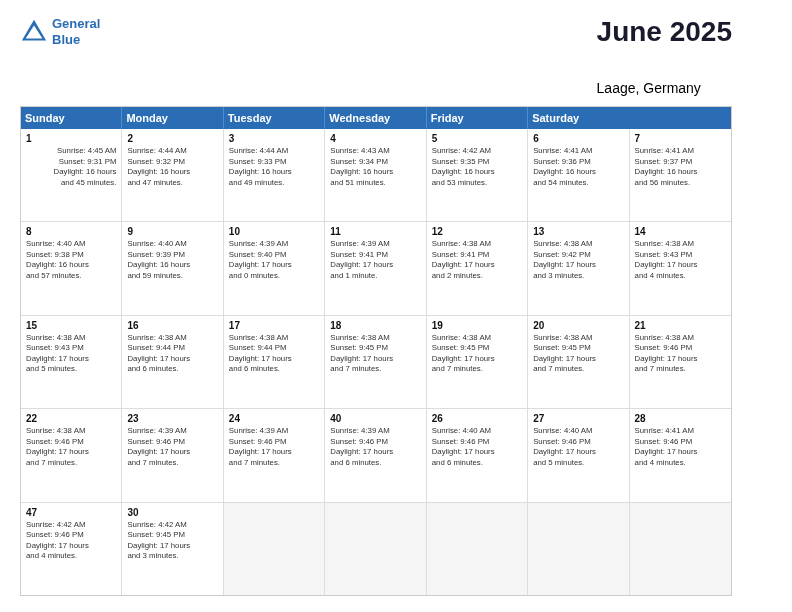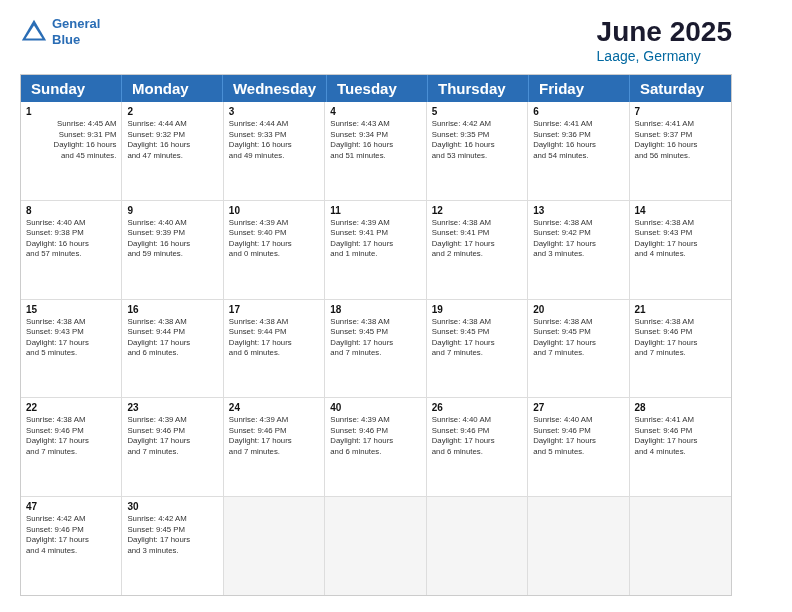--- a/index.html
+++ b/index.html
@@ -45,38 +45,39 @@
     .title-block {
       text-align: left;
     }
     .title-month {
       font-size: 28px;
       font-weight: bold;
       color: #1a1a2e;
     }
     .title-location {
       font-size: 14px;
-      color: #0369a1;
+      color: #000000;
+      margin-top: 32px;
     }
     .calendar {
       flex: 1;
       display: flex;
       flex-direction: column;
       border: 1px solid #ccc;
     }
     .cal-header {
       display: grid;
       grid-template-columns: repeat(7, 1fr);
       background: #2a6db5;
     }
     .cal-header-cell {
       color: #fff;
-      font-size: 15px;
+      font-size: 11px;
       font-weight: bold;
-      padding: 5px 10px;
+      padding: 5px 4px;
       text-align: left;
       border-right: 1px solid #4a8fd5;
     }
     .cal-header-cell:last-child { border-right: none; }
     .cal-body {
       flex: 1;
       display: flex;
       flex-direction: column;
     }
     .cal-row {
@@ -127,23 +128,22 @@
     <div class="title-block">
       <div class="title-month">June 2025</div>
       <div class="title-location">Laage, Germany</div>
     </div>
   </div>
 
   <div class="calendar">
     <div class="cal-header">
       <div class="cal-header-cell">Sunday</div>
       <div class="cal-header-cell">Monday</div>
+      <div class="cal-header-cell">Tuesday</div>
       <div class="cal-header-cell">Wednesday</div>
-      <div class="cal-header-cell">Tuesday</div>
-      <div class="cal-header-cell">Thursday</div>
       <div class="cal-header-cell">Friday</div>
       <div class="cal-header-cell">Saturday</div>
     </div>
     <div class="cal-body" id="cal-body">
     <div class="cal-row">
           <div class="cal-cell">
             <div class="day-num">1</div>
             <div class="day-info" style="white-space: pre-line; text-align: right;">Sunrise: 4:45 AM
 Sunset: 9:31 PM
 Daylight: 16 hours

